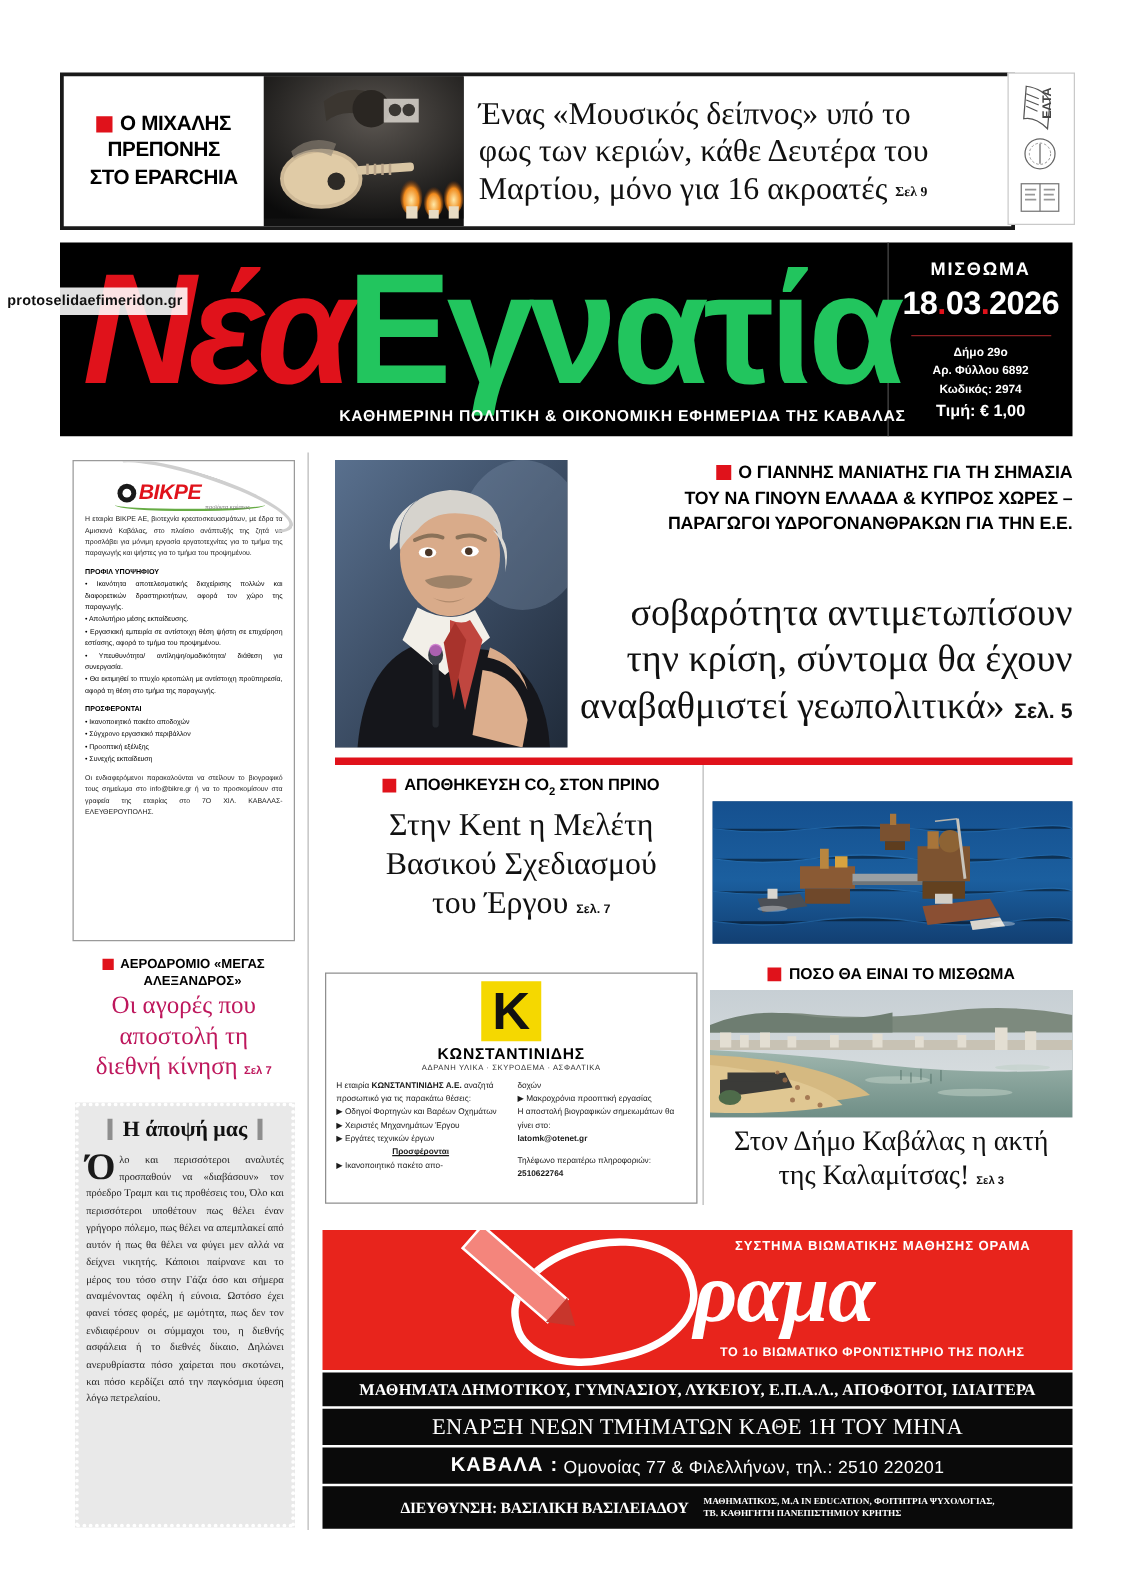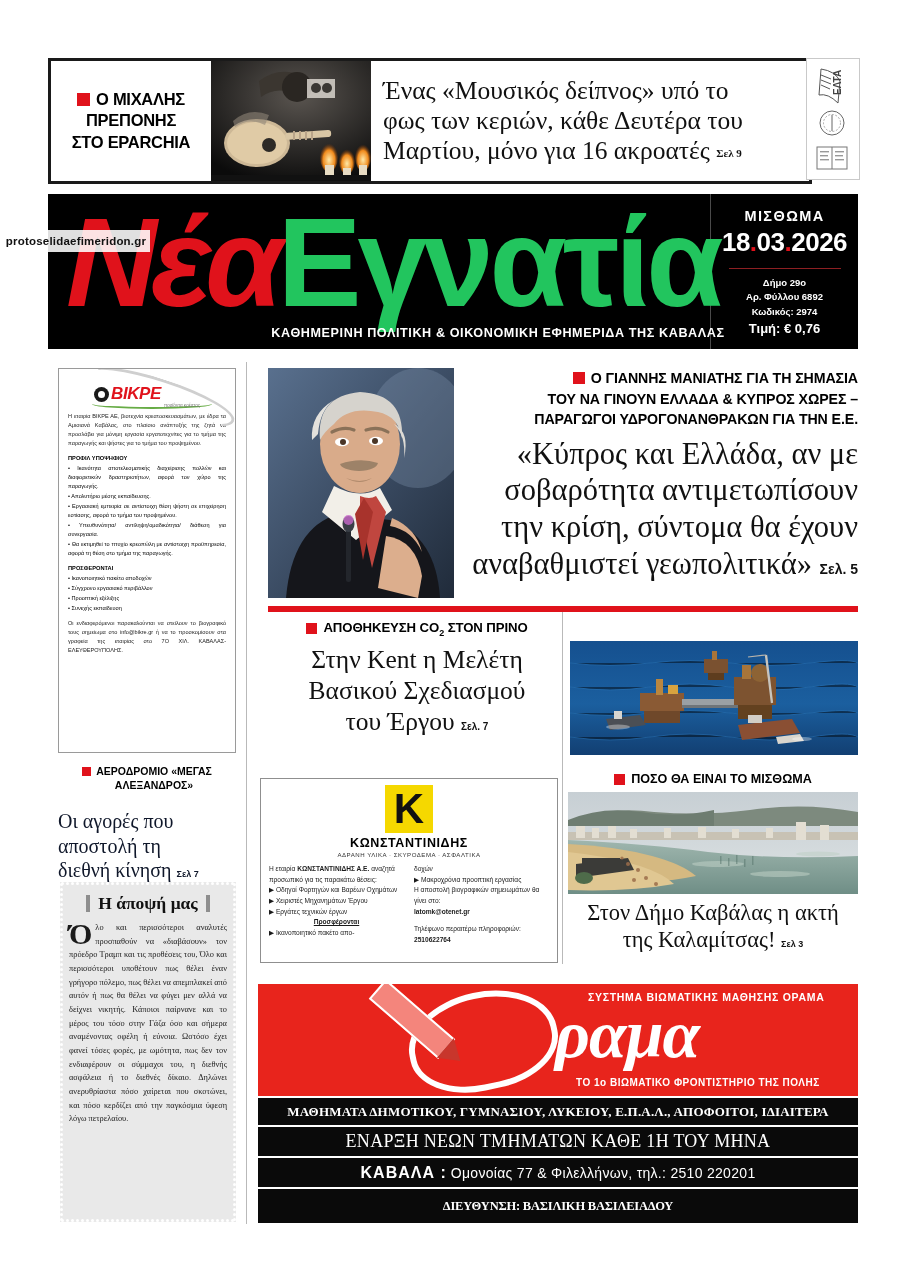--- a/index.html
+++ b/index.html
@@ -110,21 +110,21 @@
   .bikre li:before{content:"• ";}
 
   .airport{position:absolute;left:58px;top:765px;width:178px;}
   .ap-kicker{
     display:flex;align-items:flex-start;gap:5px;justify-content:center;
     font-size:10.5px;font-weight:bold;line-height:1.3;text-align:center;
   }
   .ap-kicker .redsq{width:9px;height:9px;margin-top:2px;}
   .ap-title{
     font-family:"Liberation Serif", serif;font-size:20px;line-height:1.22;
-    margin-top:17px;color:#0f172a;
+    text-align:center;margin-top:0;color:#be185d;
   }
   .ap-title .sel{font-size:9px;font-weight:bold;font-family:"Liberation Sans",sans-serif;}
 
   .editorial{
     position:absolute;left:60px;top:882px;width:176px;height:340px;
     background:#e9e9e9;box-sizing:border-box;padding:9px 9px 6px;
     overflow:hidden;
   }
   .ed-perf{position:absolute;background:transparent;}
   .ed-head{
@@ -151,21 +151,21 @@
   .lk-row{display:flex;align-items:flex-start;gap:6px;justify-content:flex-end;}
   .lk-row .redsq{width:12px;height:12px;margin-top:4px;flex:none;}
   .lead-kicker{
     font-size:14.2px;font-weight:bold;line-height:1.45;text-align:right;
     letter-spacing:-.1px;
   }
   .lead-head{
     font-family:"Liberation Serif", serif;font-size:30.5px;line-height:1.2;
     text-align:right;margin-top:6px;color:#111;
   }
-  .lead-head .sel{font-size:14px;font-weight:bold;font-family:"Liberation Sans",sans-serif;}
+  .lead-head .sel{font-size:17px;font-weight:bold;font-family:"Liberation Sans",sans-serif;}
 
   .redbar{position:absolute;background:#e0121b;}
 
   
   .co2-text{position:absolute;left:272px;top:620px;width:290px;}
   .co2-kicker{
     display:flex;align-items:center;gap:6px;justify-content:center;
     font-size:13.2px;font-weight:bold;letter-spacing:-.1px;
   }
   .co2-kicker .redsq{width:11px;height:11px;}
@@ -358,21 +358,21 @@
       <div class="mh-day">ΜΙΣΘΩΜΑ</div>
       <div class="mh-dnum">
         <span>18</span><span class="dot">.</span><span>03</span><span class="dot">.</span><span>2026</span>
       </div>
       <div class="mh-rule"></div>
       <div class="mh-meta">
         <div>Δήμο 29ο</div>
         <div>Αρ. Φύλλου 6892</div>
         <div>Κωδικός: 2974</div>
       </div>
-      <div class="mh-price">Τιμή: € 0,76</div>
+      <div class="mh-price">Τιμή: € 1,00</div>
     </div>
   </div>
 
   <div class="watermark">protoselidaefimeridon.gr</div>
 
   <div class="vrule" style="left:246px;top:362px;height:862px;"></div>
   <div class="vrule" style="left:562px;top:612px;height:352px;"></div>
 
   <div class="bikre">
     <div class="bikre-logo">
@@ -671,21 +671,21 @@
   <div class="lead-text">
     <div class="lk-row">
       <span class="redsq"></span>
       <span class="lead-kicker">
         <span>Ο ΓΙΑΝΝΗΣ ΜΑΝΙΑΤΗΣ ΓΙΑ ΤΗ ΣΗΜΑΣΙΑ</span>
       </span>
     </div>
     <div class="lead-kicker">ΤΟΥ ΝΑ ΓΙΝΟΥΝ ΕΛΛΑΔΑ &amp; ΚΥΠΡΟΣ ΧΩΡΕΣ –</div>
     <div class="lead-kicker">ΠΑΡΑΓΩΓΟΙ ΥΔΡΟΓΟΝΑΝΘΡΑΚΩΝ ΓΙΑ ΤΗΝ Ε.Ε.</div>
     <div class="lead-head">
-      <span>«Κύπρος και Ελλάδα, αν με</span><br>
+      <br>
       <span>σοβαρότητα αντιμετωπίσουν</span><br>
       <span>την κρίση, σύντομα θα έχουν</span><br>
       <span>αναβαθμιστεί γεωπολιτικά»</span>
       <span class="sel">Σελ. 5</span>
     </div>
   </div>
 
   <div class="redbar" style="left:268px;top:606px;width:590px;height:6px;"></div>
 
   <div class="co2-text">
@@ -857,16 +857,20 @@
       <div class="or-word">ραμα</div>
       <div class="or-bot">ΤΟ 1ο ΒΙΩΜΑΤΙΚΟ ΦΡΟΝΤΙΣΤΗΡΙΟ ΤΗΣ ΠΟΛΗΣ</div>
     </div>
     <div class="bar bar1">ΜΑΘΗΜΑΤΑ ΔΗΜΟΤΙΚΟΥ, ΓΥΜΝΑΣΙΟΥ, ΛΥΚΕΙΟΥ, Ε.Π.Α.Λ., ΑΠΟΦΟΙΤΟΙ, ΙΔΙΑΙΤΕΡΑ</div>
     <div class="bar bar2">ΕΝΑΡΞΗ ΝΕΩΝ ΤΜΗΜΑΤΩΝ ΚΑΘΕ 1Η ΤΟΥ ΜΗΝΑ</div>
     <div class="bar bar3">
       <b>ΚΑΒΑΛΑ :</b>&nbsp;<span>Ομονοίας 77 &amp; Φιλελλήνων, τηλ.: 2510 220201</span>
     </div>
     <div class="bar bar4">
       <span class="nm">ΔΙΕΥΘΥΝΣΗ: ΒΑΣΙΛΙΚΗ ΒΑΣΙΛΕΙΑΔΟΥ</span>
+      <span class="cr">
+        <span>ΜΑΘΗΜΑΤΙΚΟΣ, Μ.Α IN EDUCATION, ΦΟΙΤΗΤΡΙΑ ΨΥΧΟΛΟΓΙΑΣ,</span><br>
+        <span>ΤΒ. ΚΑΘΗΓΗΤΗ ΠΑΝΕΠΙΣΤΗΜΙΟΥ ΚΡΗΤΗΣ</span>
+      </span>
     </div>
   </div>
 
 </div>
 
 </body></html>

